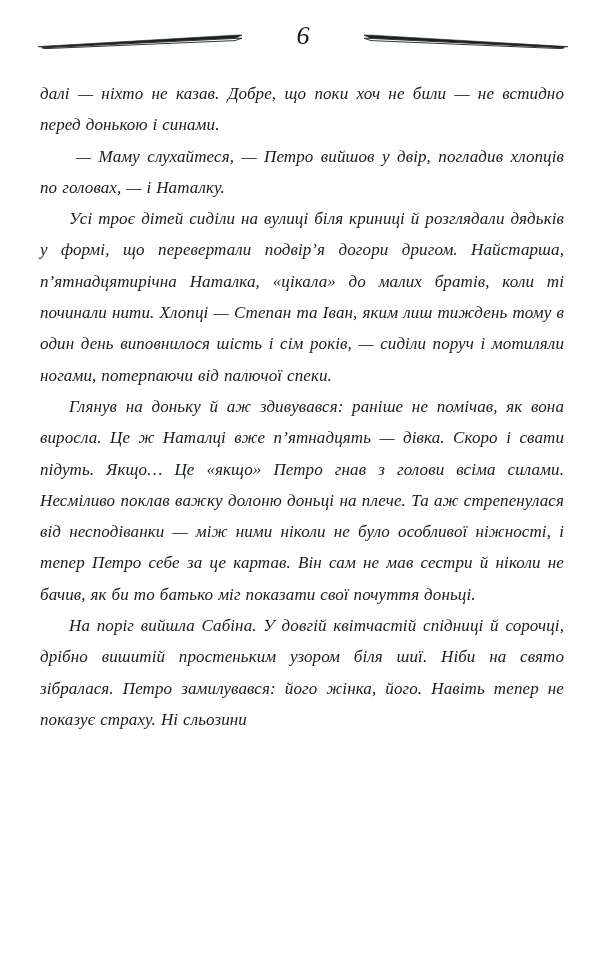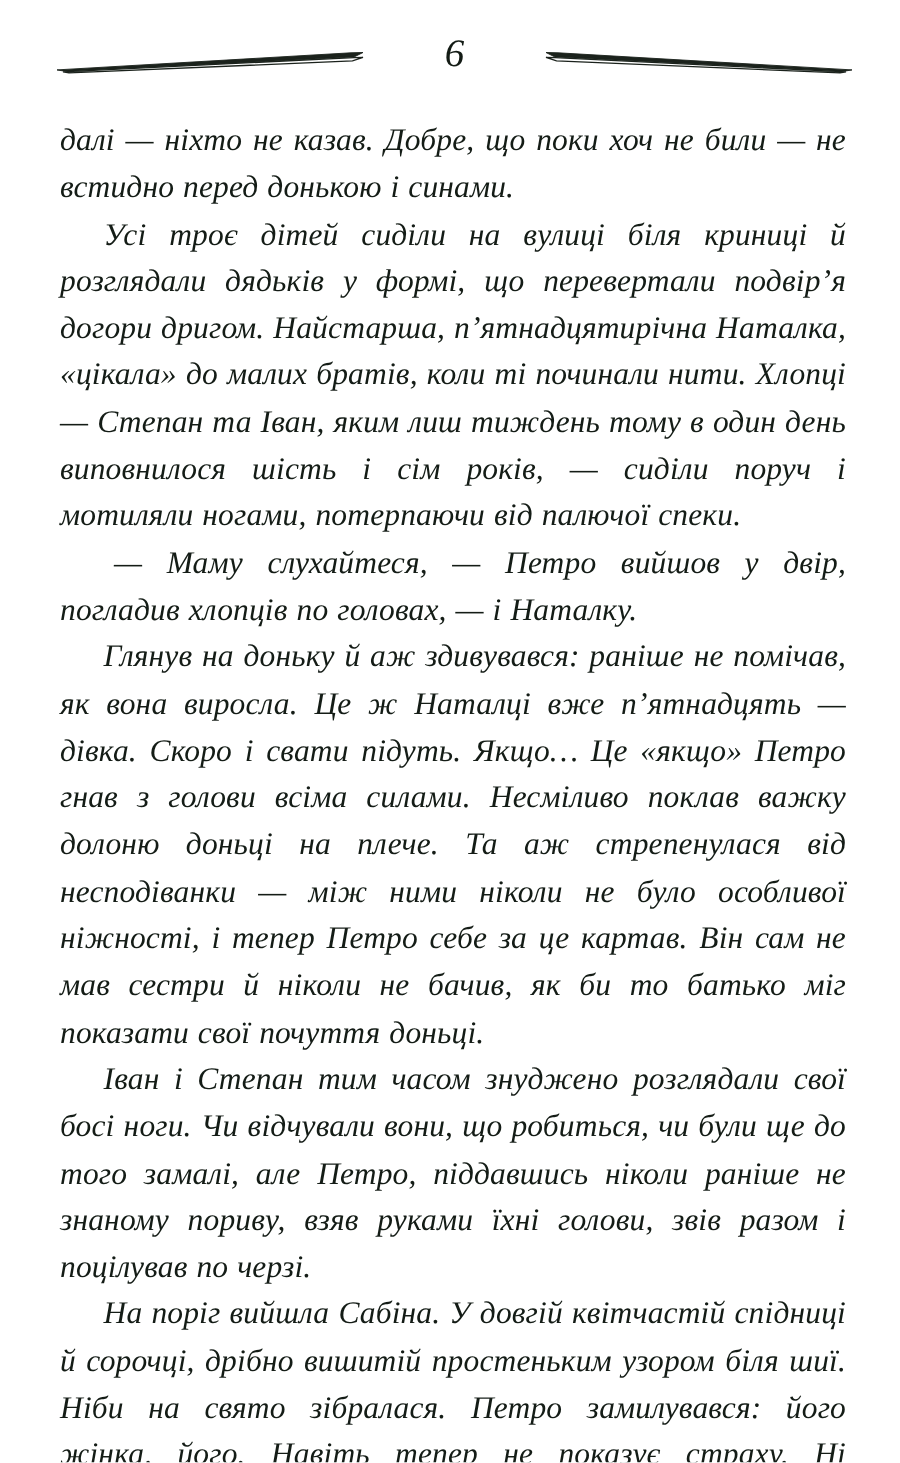--- a/index.html
+++ b/index.html
@@ -55,21 +55,21 @@
   .textblock {
     position: absolute;
     top: 78px;
     left: 40px;
     width: 524px;
   }
 
   .para {
     margin: 0;
     font-style: italic;
-    font-size: 21px;
+    font-size: 17px;
     line-height: 31.3px;
     text-align: justify;
     text-justify: inter-word;
     letter-spacing: 0.1px;
     word-spacing: 0.6px;
     color: #141c16;
     hyphens: manual;
   }
 
   .para.cont       { text-indent: 0; }
@@ -108,22 +108,21 @@
       <svg width="208" height="18" viewBox="0 0 208 18" aria-hidden="true">
         <path d="M206 14.6 L10 3.2 L2 3.0 L8 6.0 L200 15.6 Z" fill="#0f1710" stroke="#0f1710" stroke-width="0.6"></path>
         <path d="M202 15.9 L8 6.4 L2 6.2 L9 8.6 L198 16.6 Z" fill="#ffffff" stroke="#0f1710" stroke-width="0.9"></path>
       </svg>
     </span>
 
   </div>
 
   <div class="textblock">
     <p class="para cont">далі — ніхто не казав. Добре, що поки хоч не били — не встидно перед донькою і синами.</p>
+    <p class="para dialogue">— Маму слухайтеся, — Петро вийшов у двір, погладив хлопців по головах, — і Наталку.</p>
     <p class="para indent">Усі троє дітей сиділи на вулиці біля криниці й розглядали дядьків у формі, що перевертали подвір’я догори дригом. Найстарша, п’ятнадцятирічна Наталка, «цікала» до малих братів, коли ті починали нити. Хлопці — Степан та Іван, яким лиш тиждень тому в один день виповнилося шість і сім років, — сиділи поруч і мотиляли ногами, потерпаючи від палючої спеки.</p>
-    <p class="para dialogue">— Маму слухайтеся, — Петро вийшов у двір, погладив хлопців по головах, — і Наталку.</p>
     <p class="para indent">Глянув на доньку й аж здивувався: раніше не помічав, як вона виросла. Це ж Наталці вже п’ятнадцять — дівка. Скоро і свати підуть. Якщо… Це «якщо» Петро гнав з голови всіма силами. Несміливо поклав важку долоню доньці на плече. Та аж стрепенулася від несподіванки — між ними ніколи не було особливої ніжності, і тепер Петро себе за це картав. Він сам не мав сестри й ніколи не бачив, як би то батько міг показати свої почуття доньці.</p>
-    <p class="para indent">Іван і Степан тим часом знуджено розглядали свої босі ноги. Чи відчували вони, що робиться, чи були ще до того замалі, але Петро, піддавшись ніколи раніше не знаному пориву, взяв руками їхні голови, звів разом і поцілував по черзі.</p>
     <p class="para indent">На поріг вийшла Сабіна. У довгій квітчастій спідниці й сорочці, дрібно вишитій простеньким узором біля шиї. Ніби на свято зібралася. Петро замилувався: його жінка, його. Навіть тепер не показує страху. Ні сльозини</p>
   </div>
 
   <div class="clip-mask"></div>
 
 </div>
 
 </body></html>

